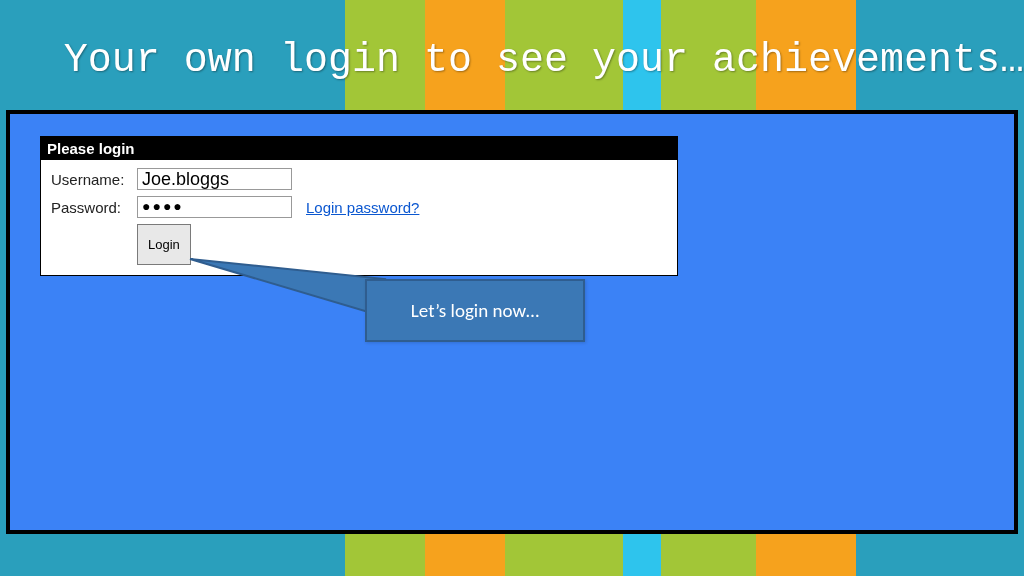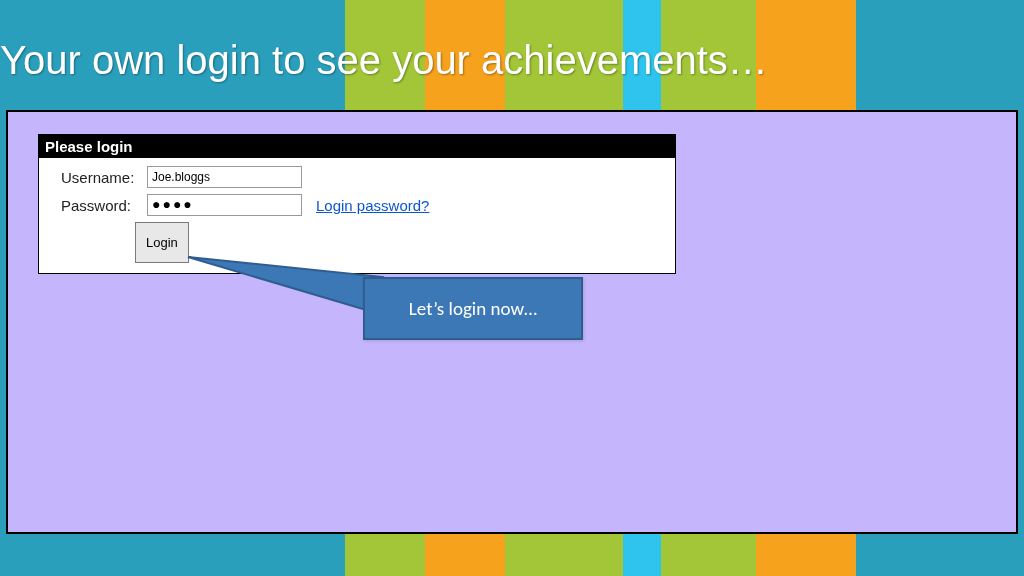--- a/index.html
+++ b/index.html
@@ -9,60 +9,60 @@
   .stripes {
     position: absolute; left: 0; right: 0; height: 110px;
     display: flex;
   }
   .stripes.top { top: 0; }
   .stripes.bottom { bottom: 0; height: 42px; }
   .stripe { flex: 0 0 auto; height: 100%; }
 
   .title {
     position: absolute; top: 38px; left: 0; right: 0;
-    text-align: left;
+    text-align: right;
     color: #fff; font-size: 40px; font-weight: 400;
     text-shadow: 1px 1px 2px rgba(0,0,0,0.35);
-    font-family: Liberation Sans, sans-serif;
+    font-family: Liberation Mono, monospace;
   }
 
   .slide-body {
     position: absolute;
     top: 110px; left: 6px; right: 6px; bottom: 42px;
-    background: #c4b5fd;
-    border: 2px solid #000000;
+    background: #3b82f6;
+    border: 4px solid #000000;
   }
 
   .login-panel {
     position: absolute;
     top: 22px; left: 30px;
     width: 638px;
     border: 1px solid #000;
     background: #fff;
   }
   .login-header {
     background: #000; color: #fff;
     font-weight: bold; font-size: 15px;
     padding: 3px 6px;
   }
   .login-form {
     padding: 8px 10px 10px 10px;
   }
   .form-row {
     display: flex; align-items: center;
-    margin-bottom: 6px; gap: 6px; margin-left: 12px;
+    margin-bottom: 6px; gap: 6px;
   }
   .form-label {
     width: 80px; text-align: left; font-size: 15px; color: #222;
   }
   .text-input {
     width: 155px; height: 22px;
     border: 1px solid #999;
     padding: 1px 4px;
-    font-size: 12px; font-family: Arial, sans-serif;
+    font-size: 18px; font-family: Arial, sans-serif;
     background: #fff;
   }
   .pw-dots { letter-spacing: 2px; font-size: 14px; }
   .forgot-link {
     color: #0b57d0; text-decoration: underline;
     font-size: 15px; margin-left: 8px; cursor: pointer;
   }
   .login-button {
     margin-left: 86px;
     padding: 12px 10px;

